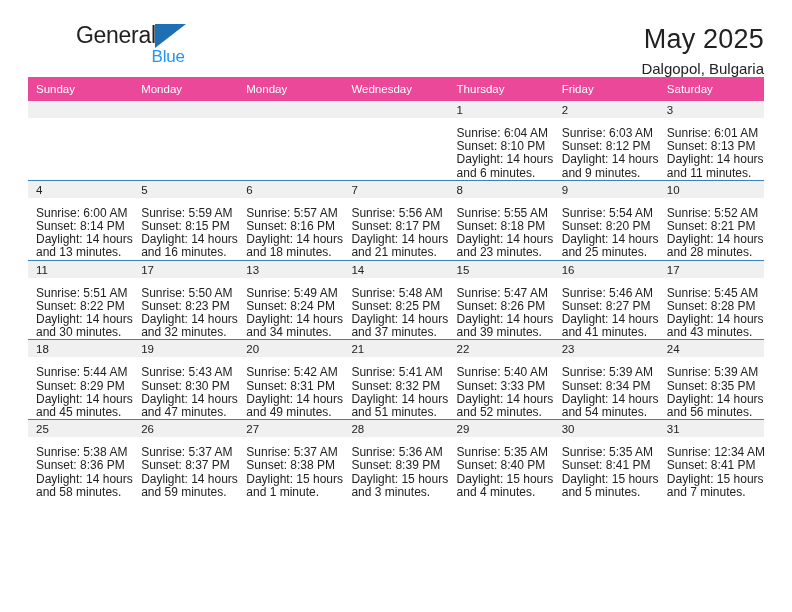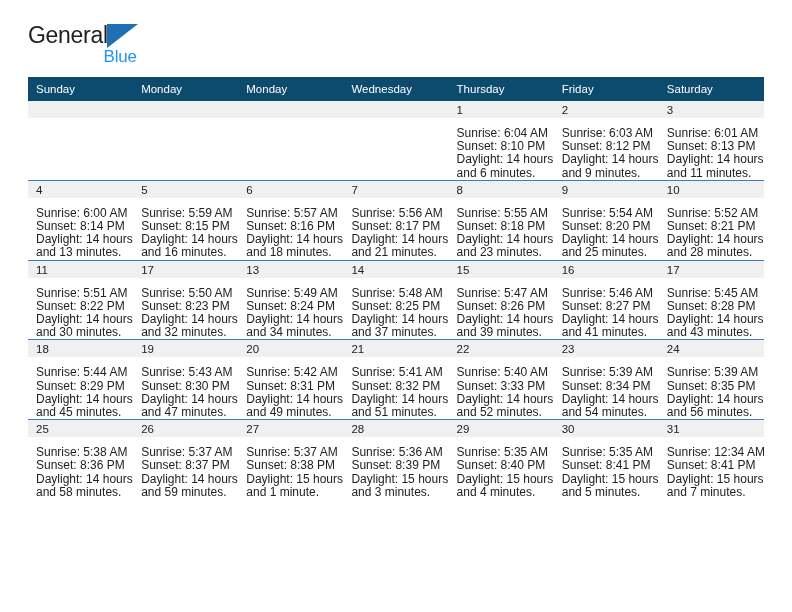--- a/index.html
+++ b/index.html
@@ -33,20 +33,21 @@
   }
   .logo {
     display: block;
     line-height: 1;
     user-select: none;
   }
   .logo-row1 {
     display: flex;
     align-items: flex-end;
     height: 25px;
+    margin-left: 48px;
   }
   .logo-general {
     font-size: 23px;
     letter-spacing: -0.3px;
     color: #202020;
     line-height: 23px;
     font-family: "Liberation Sans", sans-serif;
   }
   .logo-tri {
     width: 0;
@@ -87,21 +88,21 @@
   }
 
   
   .calendar {
     width: 736px;
     border-collapse: collapse;
     table-layout: fixed;
     margin-top: 1px;
   }
   .calendar th {
-    background: #0c4a6e;
+    background: #ec4899;
     color: #ffffff;
     font-size: 11.5px;
     font-weight: normal;
     text-align: left;
     padding: 5px 0 5px 8px;
     height: 14px;
     border: none;
   }
   .calendar td {
     vertical-align: top;
@@ -144,20 +145,24 @@
     <div class="logo">
       <div class="logo-row1">
         <span class="logo-general">General</span>
         <span class="logo-tri"></span>
       </div>
       <div class="logo-row2">
         <span class="logo-blue">Blue</span>
       </div>
     </div>
 
+    <div class="title-block">
+      <div class="cal-title">May 2025</div>
+      <div class="cal-sub">Dalgopol, Bulgaria</div>
+    </div>
 
   </div>
 
   <table class="calendar">
     <thead>
       <tr>
         <th>Sunday</th>
         <th>Monday</th>
         <th>Monday</th>
         <th>Wednesday</th>

